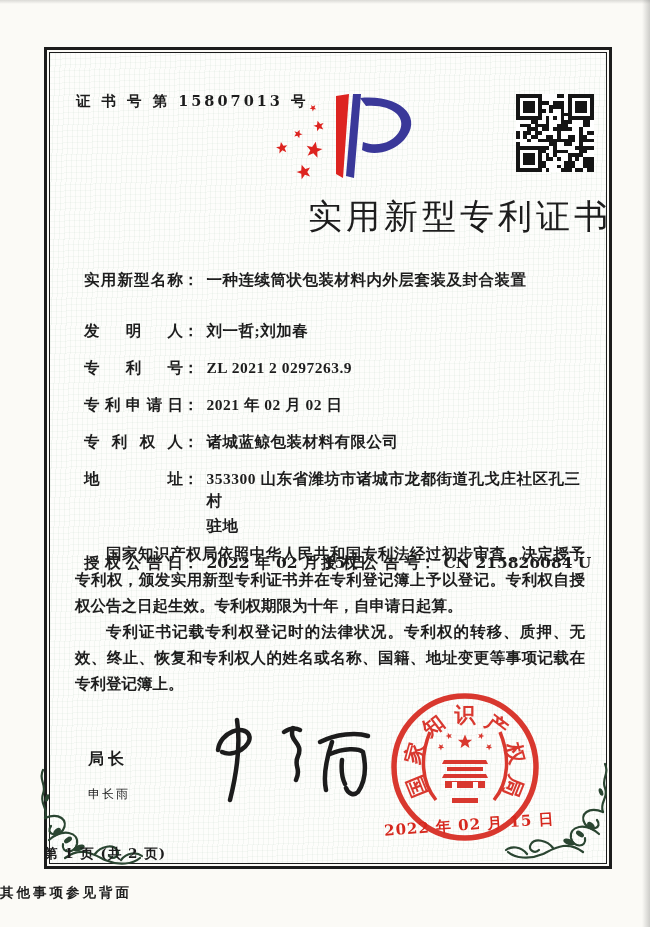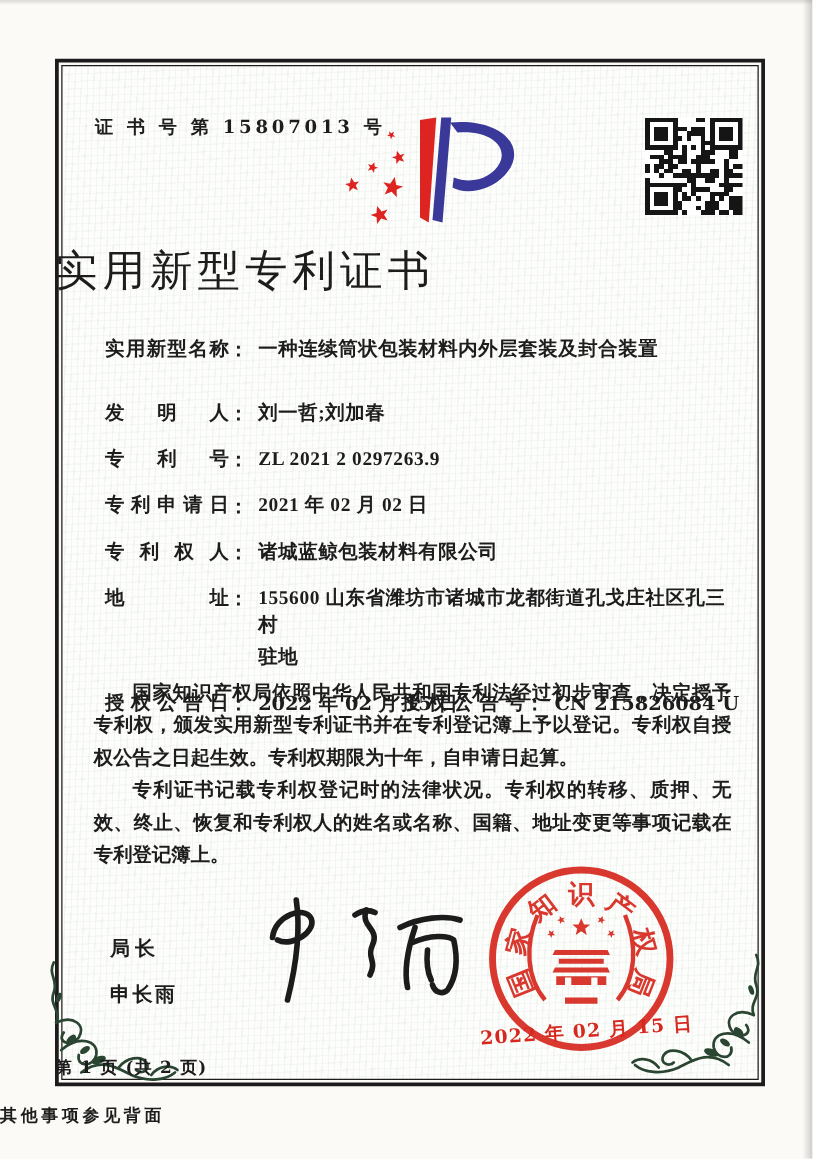--- a/index.html
+++ b/index.html
@@ -23,41 +23,41 @@
       repeating-linear-gradient(92deg, rgba(150,185,160,0.10) 0 1px, rgba(255,255,255,0) 1px 5px),
       repeating-linear-gradient(-2deg, rgba(150,185,160,0.08) 0 1px, rgba(255,255,255,0) 1px 6px),
       #fdfdfb;}
 
   .cert-no{position:absolute;left:76px;top:92px;font-size:14.5px;font-weight:700;
     letter-spacing:3px;white-space:nowrap;}
 
   .logo{position:absolute;left:256px;top:84px;width:190px;height:108px;}
   .qr{position:absolute;left:516px;top:94px;width:78px;height:78px;background:#fff;}
 
-  .title{position:absolute;left:44px;width:568px;top:194px;text-align:left;
+  .title{position:absolute;left:44px;width:568px;top:194px;text-align:right;
     font-size:34px;font-weight:500;letter-spacing:4px;white-space:nowrap;}
 
   .fields{position:absolute;left:84px;top:269px;width:508px;font-size:15.5px;font-weight:700;}
   .frow{margin-bottom:15px;display:flex;align-items:flex-start;line-height:22px;}
   .frow.gap-lg{margin-bottom:29px;}
   .flabel{flex:0 0 auto;display:inline-block;width:99px;
-    text-align:justify;text-align-last:justify;white-space:nowrap;font-family:Liberation Serif, serif;}
+    text-align:justify;text-align-last:justify;white-space:nowrap;}
   .colon{flex:0 0 auto;margin-right:8px;}
   .fvalue{flex:1 1 auto;letter-spacing:0.5px;font-family:Liberation Serif, serif;}
   .addr-l2{margin-top:3px;}
   .frow-double{position:relative;}
   .pair2{position:absolute;left:237px;top:0;display:flex;justify-content:center;}
   .pair2 .flabel{width:99px;}
 
   .paras{position:absolute;left:75px;top:541px;width:510px;
     font-size:15.5px;line-height:26px;font-weight:600;text-align:justify;}
   .paras p{margin:0;text-indent:2em;}
 
   .signer-title{position:absolute;left:88px;top:749px;font-size:16px;font-weight:700;letter-spacing:4px;}
-  .signer-name{position:absolute;left:88px;top:786px;font-size:16px;font-weight:700;letter-spacing:2px;}
+  .signer-name{position:absolute;left:88px;top:786px;font-size:12px;font-weight:400;letter-spacing:2px;}
   .signature{position:absolute;left:192px;top:708px;width:182px;height:102px;}
 
   .seal{position:absolute;left:384px;top:686px;width:162px;height:162px;}
   .seal-date{position:absolute;left:384px;top:816px;width:162px;text-align:center;
     color:#d6281e;font-size:15px;font-weight:700;transform:rotate(-4deg);white-space:nowrap;letter-spacing:1px;}
 
   .page-note{position:absolute;left:44px;width:568px;top:845px;
     font-size:13.5px;font-weight:600;letter-spacing:1px;}
   .back-note{position:absolute;left:0;width:650px;top:884px;text-align:left;
     font-size:13.5px;font-weight:700;letter-spacing:3px;}
@@ -366,21 +366,21 @@
     </div>
     <div class="frow">
       <span class="flabel">专利权人</span>
         <span class="colon">：</span>
       <span class="fvalue">诸城蓝鲸包装材料有限公司</span>
     </div>
     <div class="frow">
       <span class="flabel">地址</span>
         <span class="colon">：</span>
       <span class="fvalue">
-        <div>155600  山东省潍坊市诸城市龙都街道孔戈庄社区孔三村</div>
+        <div>353300  山东省潍坊市诸城市龙都街道孔戈庄社区孔三村</div>
         <div class="addr-l2">驻地</div>
       </span>
     </div>
     <div class="frow frow-double">
       <span class="flabel">授权公告日</span>
         <span class="colon">：</span>
       <span>2022 年 02 月 15 日</span>
       <span class="pair2">
         <span class="flabel">授权公告号</span>
           <span class="colon">：</span>

